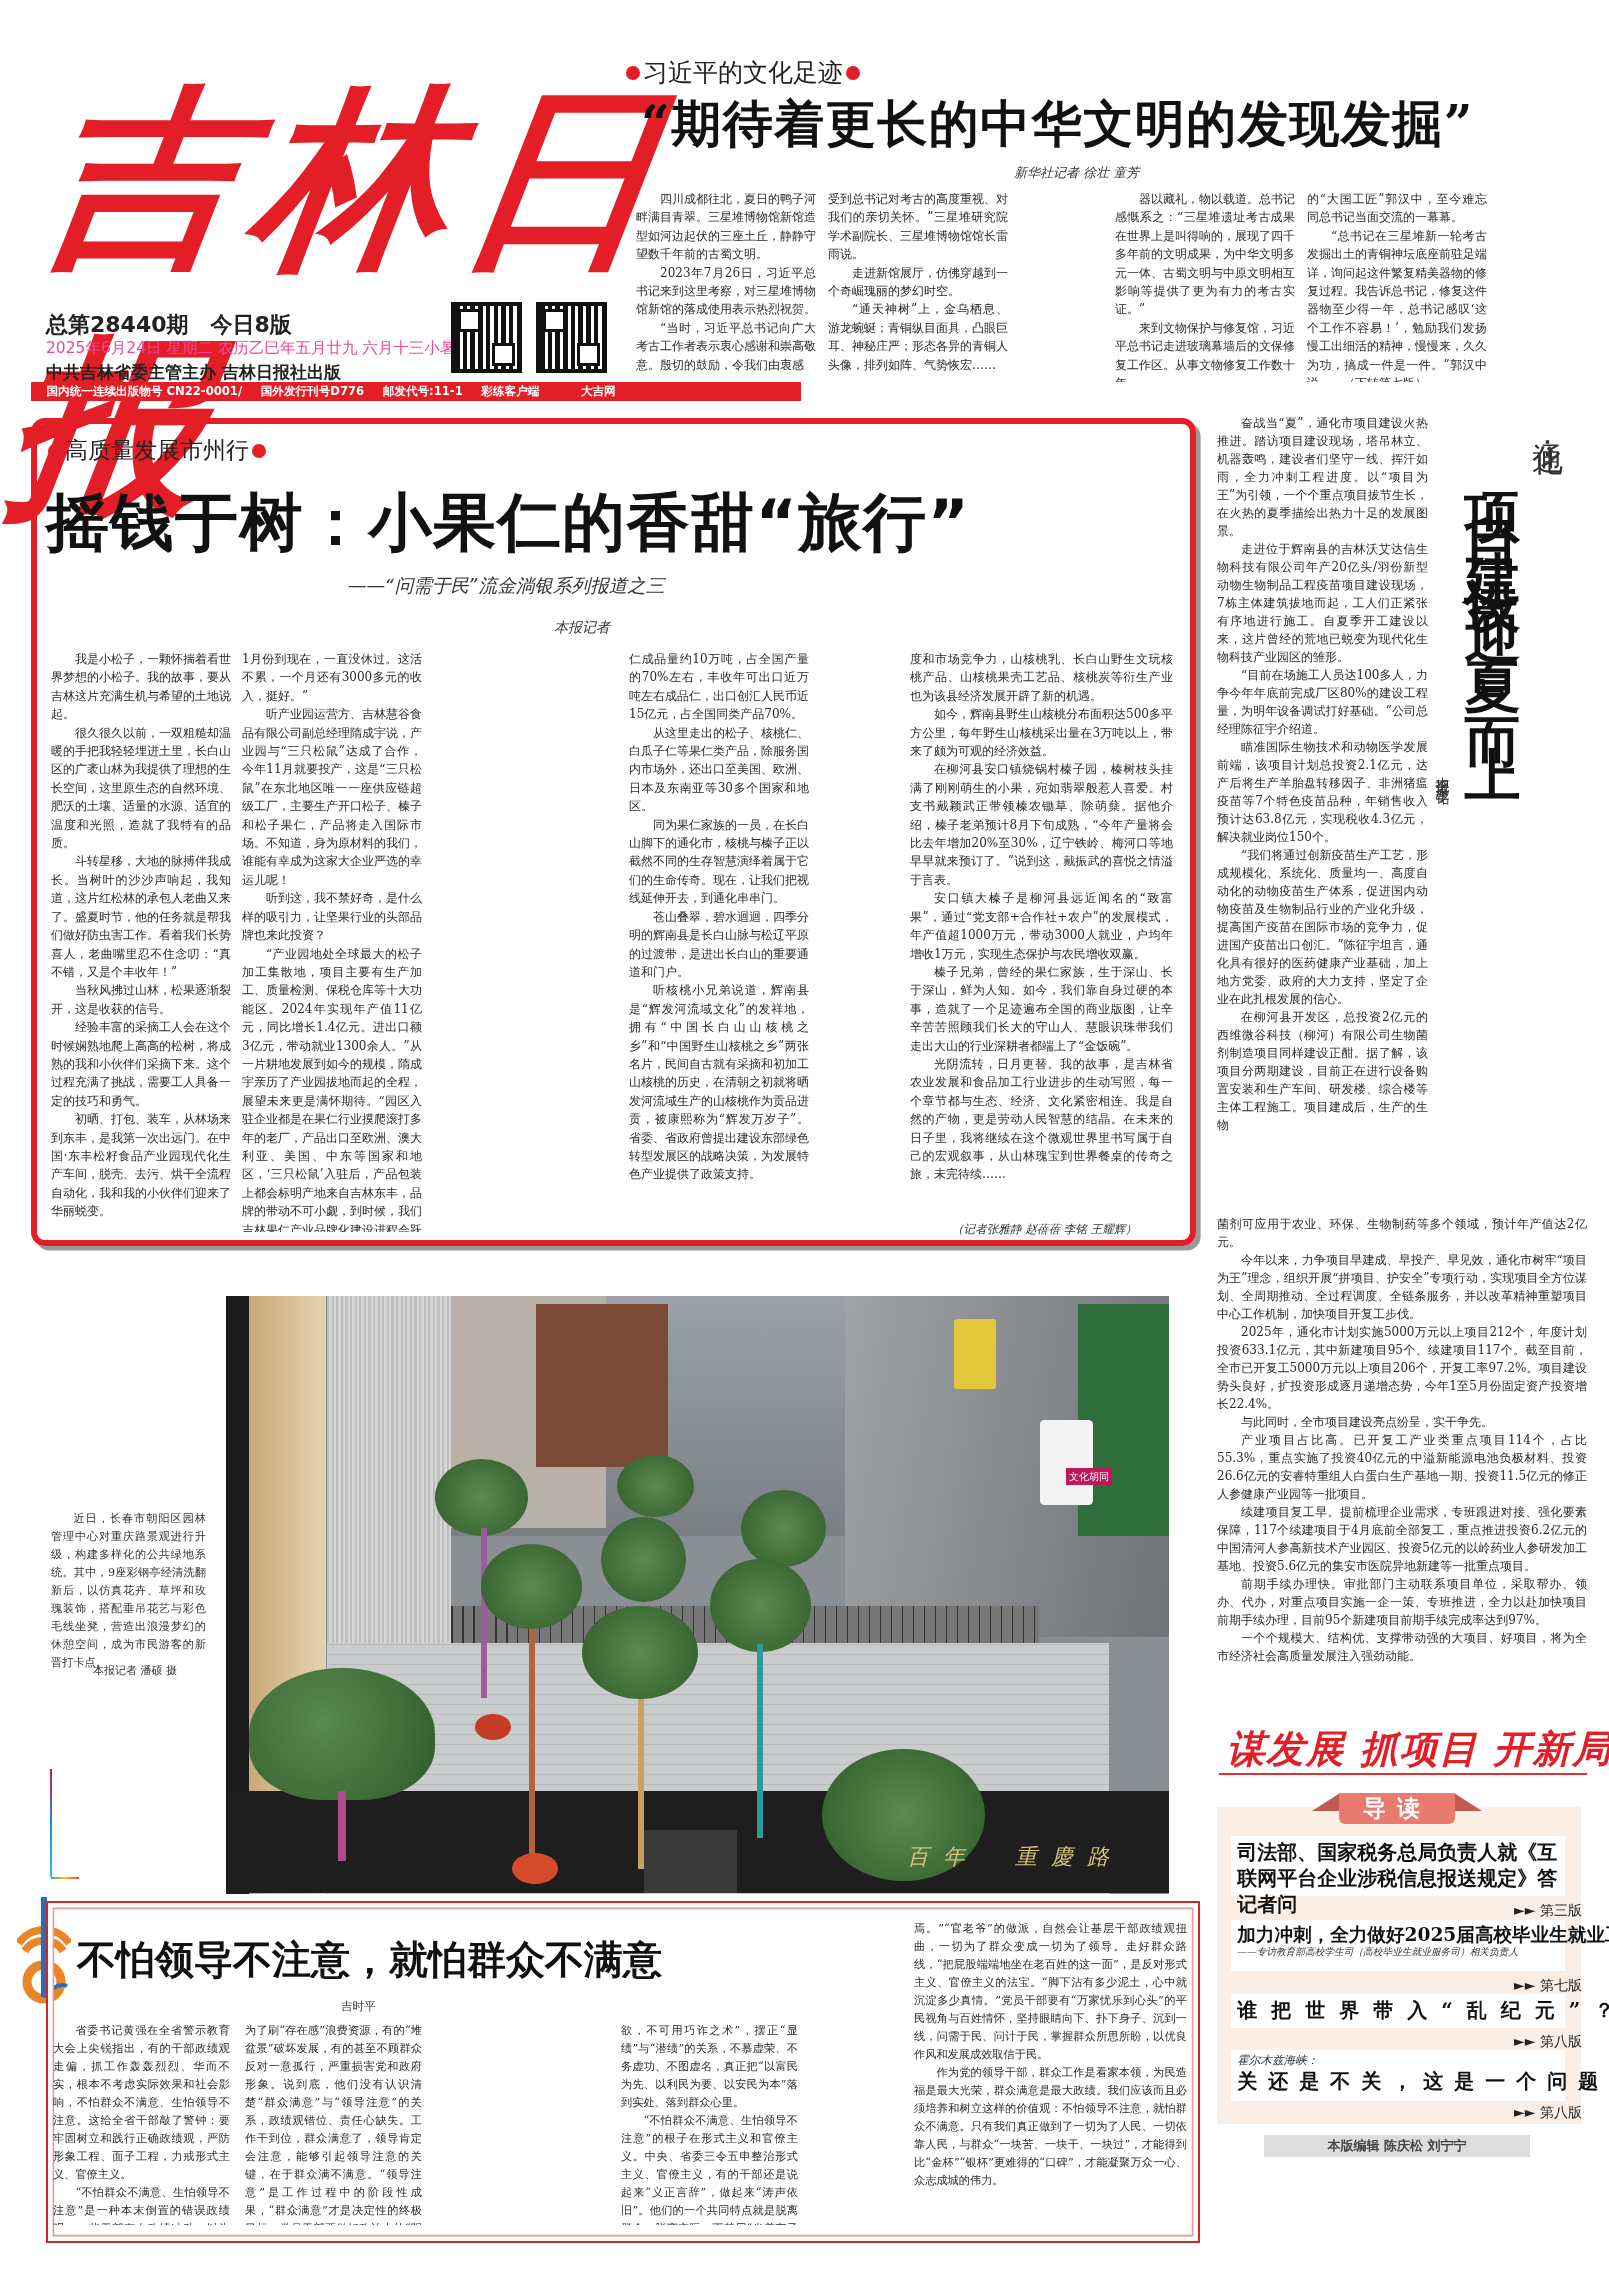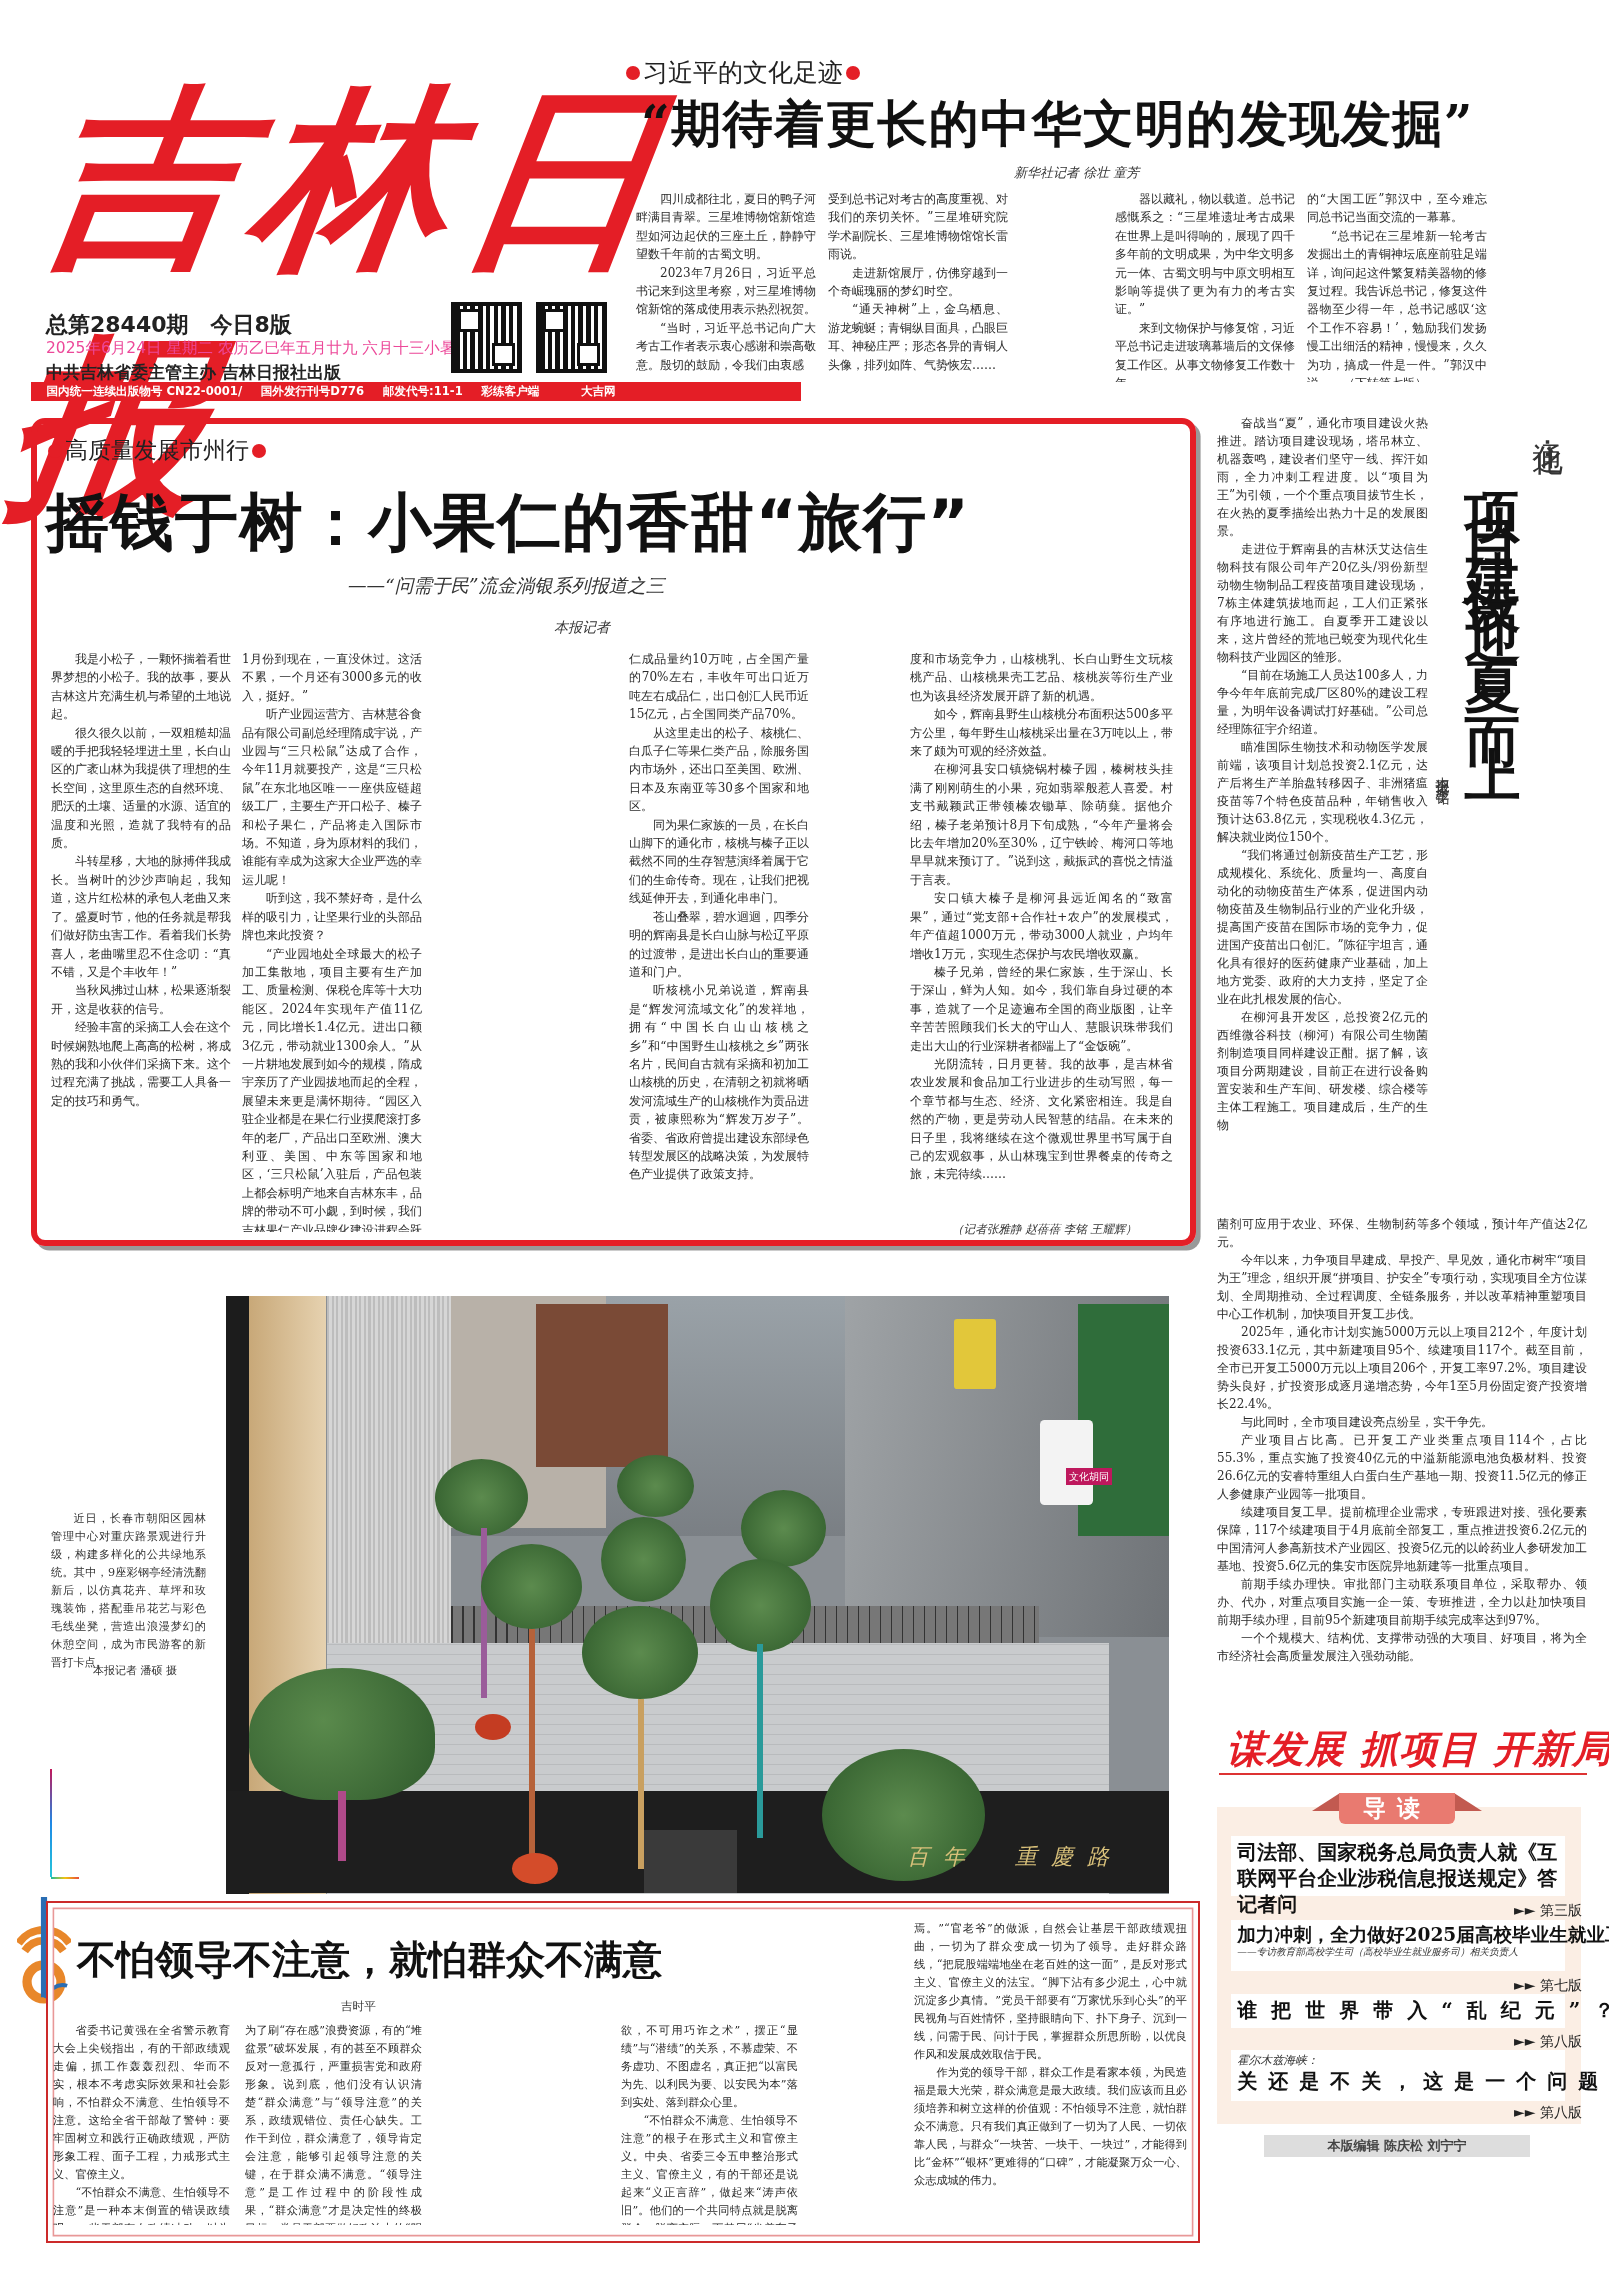--- a/index.html
+++ b/index.html
@@ -106,20 +106,21 @@
 <h1 class="abs sans" style="left:46px; top:480px; font-size:63px; font-weight:bold; color:#111; letter-spacing:1.5px; white-space:nowrap;">摇钱于树：小果仁的香甜“旅行”</h1>
 <div class="abs" style="left:348px; top:573px; font-size:18.6px; font-style:italic; color:#333; white-space:nowrap;">——“问需于民”流金淌银系列报道之三</div>
 <div class="abs" style="left:554px; top:619px; font-size:14px; font-style:italic; color:#333;">本报记者</div>
 
 <div class="abs col" style="left:51px; top:650px; width:180px; height:582px;">
   <p>我是小松子，一颗怀揣着看世界梦想的小松子。我的故事，要从吉林这片充满生机与希望的土地说起。</p>
   <p>很久很久以前，一双粗糙却温暖的手把我轻轻埋进土里，长白山区的广袤山林为我提供了理想的生长空间，这里原生态的自然环境、肥沃的土壤、适量的水源、适宜的温度和光照，造就了我特有的品质。</p>
   <p>斗转星移，大地的脉搏伴我成长。当树叶的沙沙声响起，我知道，这片红松林的承包人老曲又来了。盛夏时节，他的任务就是帮我们做好防虫害工作。看着我们长势喜人，老曲嘴里忍不住念叨：“真不错，又是个丰收年！”</p>
   <p>当秋风拂过山林，松果逐渐裂开，这是收获的信号。</p>
   <p>经验丰富的采摘工人会在这个时候娴熟地爬上高高的松树，将成熟的我和小伙伴们采摘下来。这个过程充满了挑战，需要工人具备一定的技巧和勇气。</p>
+  <p>初晒、打包、装车，从林场来到东丰，是我第一次出远门。在中国·东丰松籽食品产业园现代化生产车间，脱壳、去污、烘干全流程自动化，我和我的小伙伴们迎来了华丽蜕变。</p>
 
 </div>
 <div class="abs col" style="left:242px; top:650px; width:180px; height:582px;">
   <p class="noindent">1月份到现在，一直没休过。这活不累，一个月还有3000多元的收入，挺好。”</p>
   <p>听产业园运营方、吉林慧谷食品有限公司副总经理隋成宇说，产业园与“三只松鼠”达成了合作，今年11月就要投产，这是“三只松鼠”在东北地区唯一一座供应链超级工厂，主要生产开口松子、榛子和松子果仁，产品将走入国际市场。不知道，身为原材料的我们，谁能有幸成为这家大企业严选的幸运儿呢！</p>
   <p>听到这，我不禁好奇，是什么样的吸引力，让坚果行业的头部品牌也来此投资？</p>
   <p>“产业园地处全球最大的松子加工集散地，项目主要有生产加工、质量检测、保税仓库等十大功能区。2024年实现年产值11亿元，同比增长1.4亿元。进出口额3亿元，带动就业1300余人。”从一片耕地发展到如今的规模，隋成宇亲历了产业园拔地而起的全程，展望未来更是满怀期待。“园区入驻企业都是在果仁行业摸爬滚打多年的老厂，产品出口至欧洲、澳大利亚、美国、中东等国家和地区，‘三只松鼠’入驻后，产品包装上都会标明产地来自吉林东丰，品牌的带动不可小觑，到时候，我们吉林果仁产业品牌化建设进程会跃上新的台阶。”</p>
 
 </div>
 <div class="abs col" style="left:629px; top:650px; width:180px; height:582px;">

